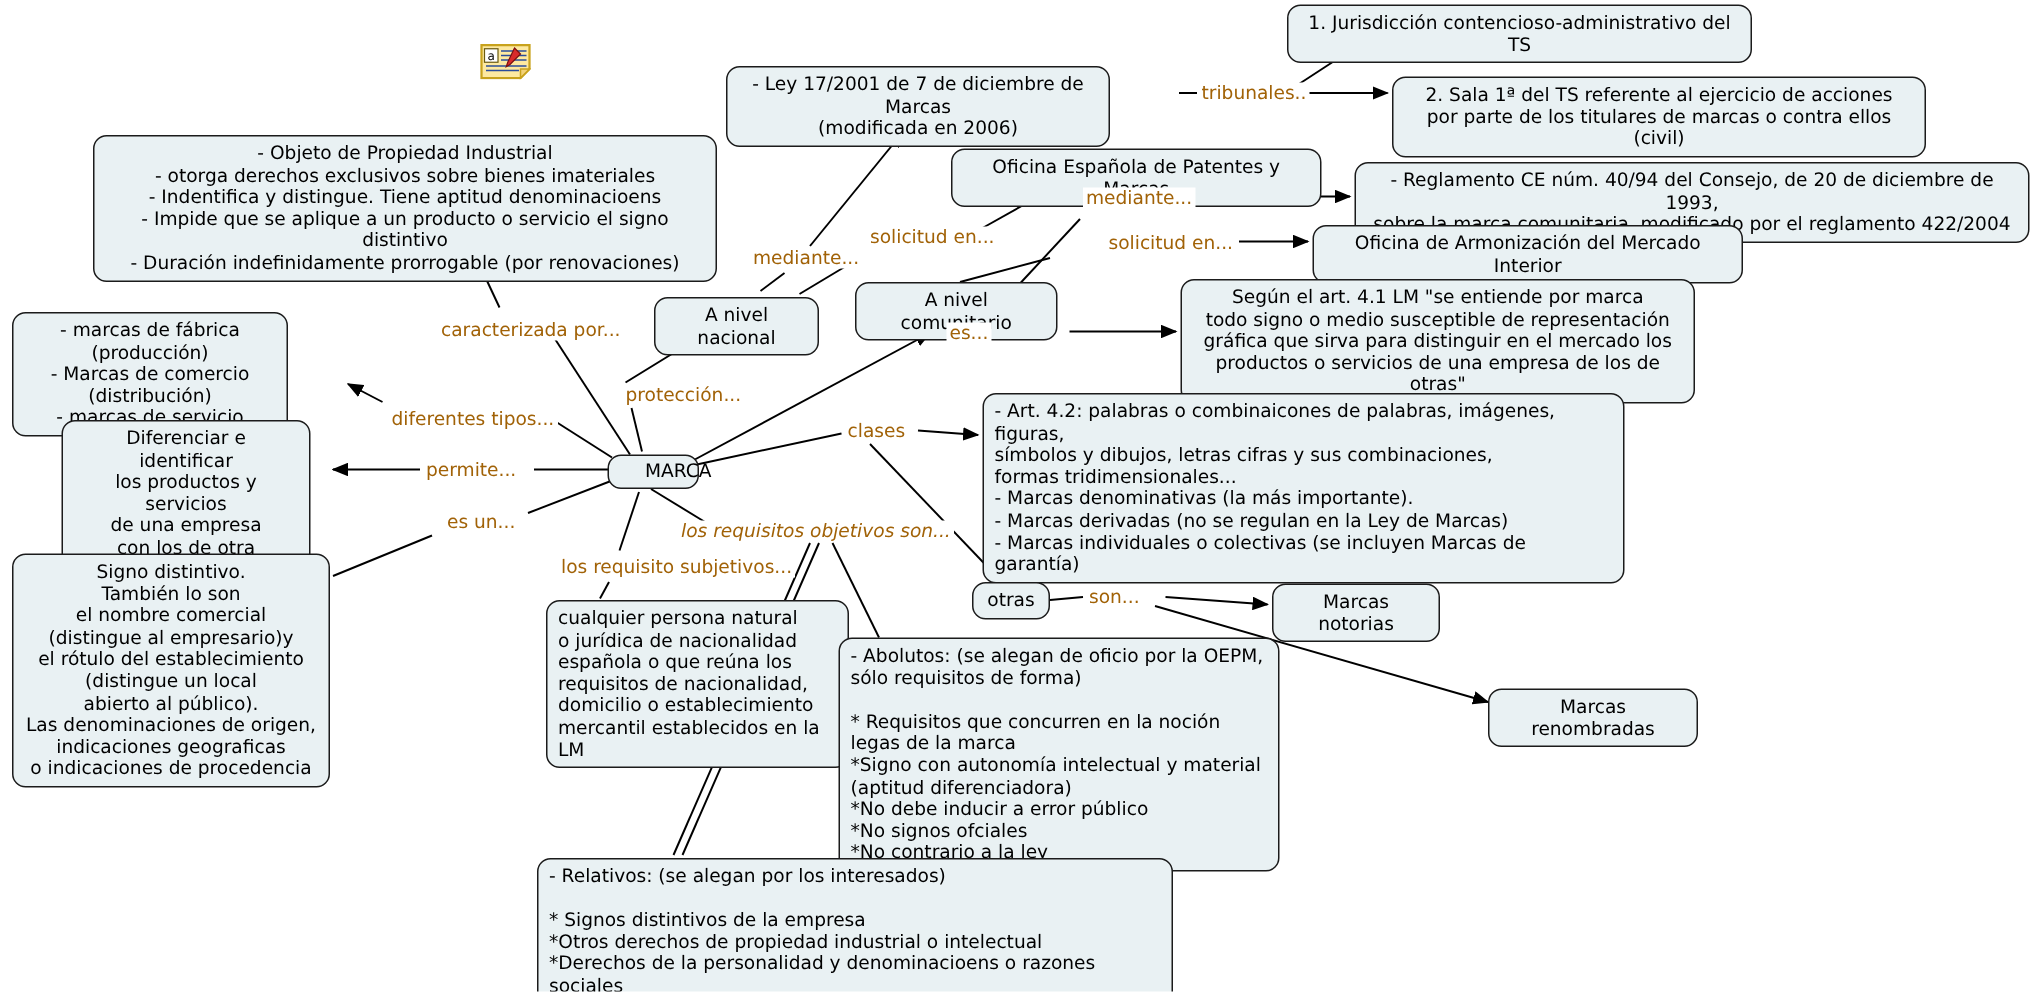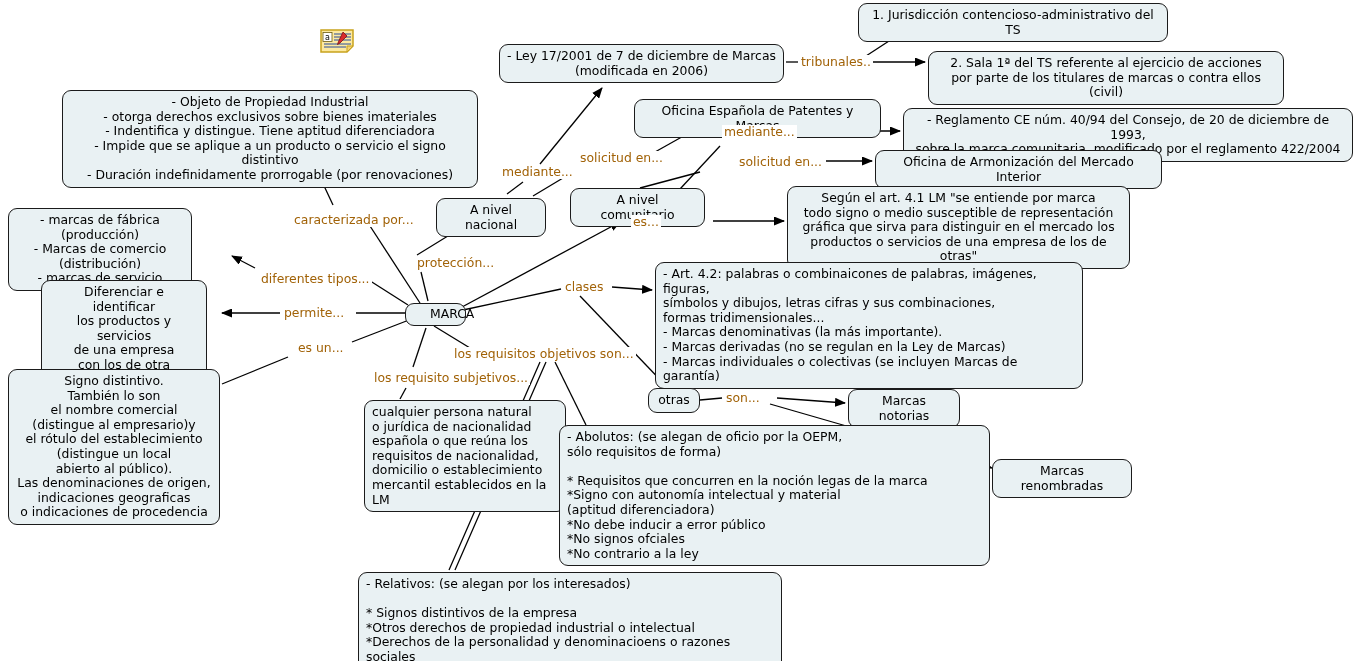--- a/index.html
+++ b/index.html
@@ -106,21 +106,21 @@
       <line x1="546" y1="362" x2="455" y2="570"></line>
       <line x1="540" y1="362" x2="449" y2="570"></line>
 
       <line x1="426" y1="328" x2="413" y2="367"></line>
       <line x1="406" y1="388" x2="400" y2="399"></line>
     </g>
   </svg>
 
   <div class="node" style="left:62px;top:90px;width:416px;">- Objeto de Propiedad Industrial
 - otorga derechos exclusivos sobre bienes imateriales
-- Indentifica y distingue. Tiene aptitud diferenciadora
+- Indentifica y distingue. Tiene aptitud denominacioens
 - Impide que se aplique a un producto o servicio el signo distintivo
 - Duración indefinidamente prorrogable (por renovaciones)</div>
 
   <div class="node" style="left:8px;top:208px;width:184px;">- marcas de fábrica (producción)
 - Marcas de comercio (distribución)
 - marcas de servicio</div>
 
   <div class="node" style="left:41px;top:280px;width:166px;">Diferenciar e
 identificar
 los productos y servicios
@@ -137,21 +137,21 @@
 Las denominaciones de origen,
 indicaciones geograficas
 o indicaciones de procedencia</div>
 
   <div class="node" style="left:405px;top:303px;width:61px;padding:3px 24px;">MARCA</div>
 
   <div class="node" style="left:436px;top:198px;width:110px;">A nivel nacional</div>
 
   <div class="node" style="left:570px;top:188px;width:135px;">A nivel comunitario</div>
 
-  <div class="node" style="left:499px;top:44px;width:285px;">- Ley 17/2001 de 7 de diciembre de Marcas
+  <div class="node" style="left:484px;top:44px;width:256px;">- Ley 17/2001 de 7 de diciembre de Marcas
 (modificada en 2006)</div>
 
   <div class="node" style="left:858px;top:3px;width:310px;">1. Jurisdicción contencioso-administrativo del TS</div>
 
   <div class="node" style="left:928px;top:51px;width:356px;">2. Sala 1ª del TS referente al ejercicio de acciones
 por parte de los titulares de marcas o contra ellos (civil)</div>
 
   <div class="node" style="left:634px;top:99px;width:247px;">Oficina Española de Patentes y Marcas</div>
 
   <div class="node" style="left:903px;top:108px;width:450px;">- Reglamento CE núm. 40/94 del Consejo, de 20 de diciembre de 1993,
@@ -178,21 +178,21 @@
   <div class="node" style="left:992px;top:459px;width:140px;">Marcas renombradas</div>
 
   <div class="node left" style="left:364px;top:400px;width:202px;">cualquier persona natural
  o jurídica de nacionalidad
 española o que reúna los
 requisitos de nacionalidad,
 domicilio o establecimiento
 mercantil establecidos en la
  LM</div>
 
-  <div class="node left" style="left:559px;top:425px;width:431px;">- Abolutos: (se alegan de oficio por la OEPM,
+  <div class="node left" style="left:559px;top:425px;width:294px;">- Abolutos: (se alegan de oficio por la OEPM,
                 sólo requisitos de forma)
 
 * Requisitos que concurren en la noción legas de la marca
 *Signo con autonomía intelectual y material
    (aptitud diferenciadora)
 *No debe inducir a error público
 *No signos ofciales
 *No contrario a la ley</div>
 
   <div class="node left" style="left:358px;top:572px;width:424px;">- Relativos: (se alegan por los interesados)
@@ -220,21 +220,21 @@
   <div class="linklabel" style="left:737px;top:155px;">solicitud en...</div>
 
   <div class="linklabel" style="left:799px;top:55px;">tribunales..</div>
 
   <div class="linklabel" style="left:631px;top:215px;">es...</div>
 
   <div class="linklabel" style="left:563px;top:280px;">clases</div>
 
   <div class="linklabel" style="left:724px;top:391px;">son...</div>
 
-  <div class="linklabel" style="left:452px;top:347px;">los requisitos objetivos son...</div>
+  <div class="linklabel" style="left:452px;top:347px;font-style:italic;">los requisitos objetivos son...</div>
 
   <div class="linklabel" style="left:372px;top:371px;">los requisito subjetivos...</div>
 
   <div class="note-icon" style="left:320px;top:29px;">
     <svg width="34" height="24" viewBox="0 0 34 24">
       <path d="M1,1 H33 V17 L27,23 H1 Z" fill="#fde9a0" stroke="#c8a21c" stroke-width="1.5"></path>
       <rect x="3" y="3.5" width="9" height="9" fill="#ffffff" stroke="#6a5a10" stroke-width="0.8"></rect>
       <text x="7.5" y="11" font-size="8" font-family="'DejaVu Sans',sans-serif" text-anchor="middle" fill="#000">a</text>
       <g stroke="#2a4c9b" stroke-width="1">
         <line x1="14" y1="5" x2="31" y2="5"></line>

